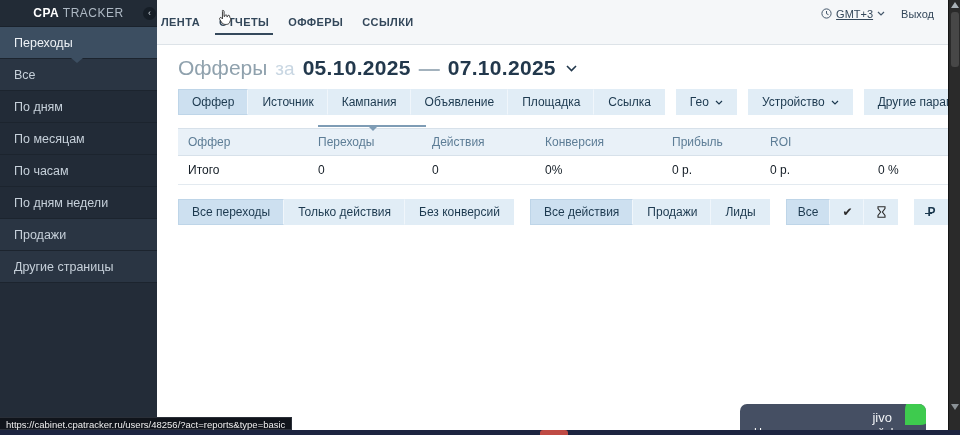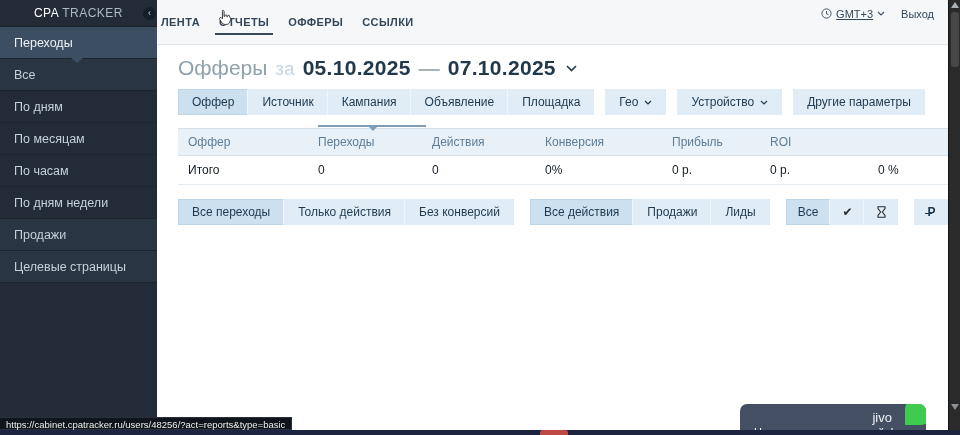--- a/index.html
+++ b/index.html
@@ -12,21 +12,21 @@
   
   .sidebar {
     position:absolute; left:0; top:0; width:157px; height:435px;
     background:#232c38; z-index:2;
   }
   .sidebar-header {
     height:27px; background:#222b36; display:flex; align-items:center;
     justify-content:center; position:relative; border-bottom:1px solid #1a222c;
   }
   .logo { font-size:12px; letter-spacing:.5px; color:#aeb9c4; white-space:nowrap; }
-  .logo b { color:#ffffff; font-weight:normal; }
+  .logo b { color:#ffffff; font-weight:bold; }
   .collapse-btn {
     position:absolute; right:1px; top:7px; width:13px; height:13px;
     background:#161e27; border-radius:50%; color:#cdd5dc; font-size:9px;
     line-height:12px; text-align:center; cursor:pointer;
   }
   .side-item {
     height:32px; display:flex; align-items:center; padding-left:14px;
     font-size:12.5px; color:#c6d0da; border-bottom:1px solid #1c242e;
     position:relative; cursor:pointer;
   }
@@ -162,21 +162,21 @@
   <div class="side-item dark">
       <span>По часам</span>
     </div>
   <div class="side-item dark">
       <span>По дням недели</span>
     </div>
   <div class="side-item mid">
       <span>Продажи</span>
     </div>
   <div class="side-item mid">
-      <span>Целевые страницы</span>
+      <span>Другие страницы</span>
     </div>
 </div>
 
 <div class="main">
   <div class="topnav">
     <span class="nav-tab">ЛЕНТА</span>
     <span class="nav-tab active">ОТЧЕТЫ</span>
     <span class="nav-tab">ОФФЕРЫ</span>
     <span class="nav-tab">ССЫЛКИ</span>
     <div class="nav-right">
@@ -208,20 +208,21 @@
       </span>
     </div>
 
     <div class="dim-row">
       <div class="seg">
         <span class="btn active">Оффер</span>
         <span class="btn">Источник</span>
         <span class="btn">Кампания</span>
         <span class="btn">Объявление</span>
         <span class="btn">Площадка</span>
+        <span class="btn">Ссылка</span>
       </div>
       <span class="btn dd">
         <span>Гео</span>
         <svg width="8" height="5" viewBox="0 0 8 5">
             <path d="M1 1l3 3 3-3" fill="none" stroke="#1c394f" stroke-width="1.2"></path>
           </svg>
       </span>
       <span class="btn dd">
         <span>Устройство</span>
         <svg width="8" height="5" viewBox="0 0 8 5">

